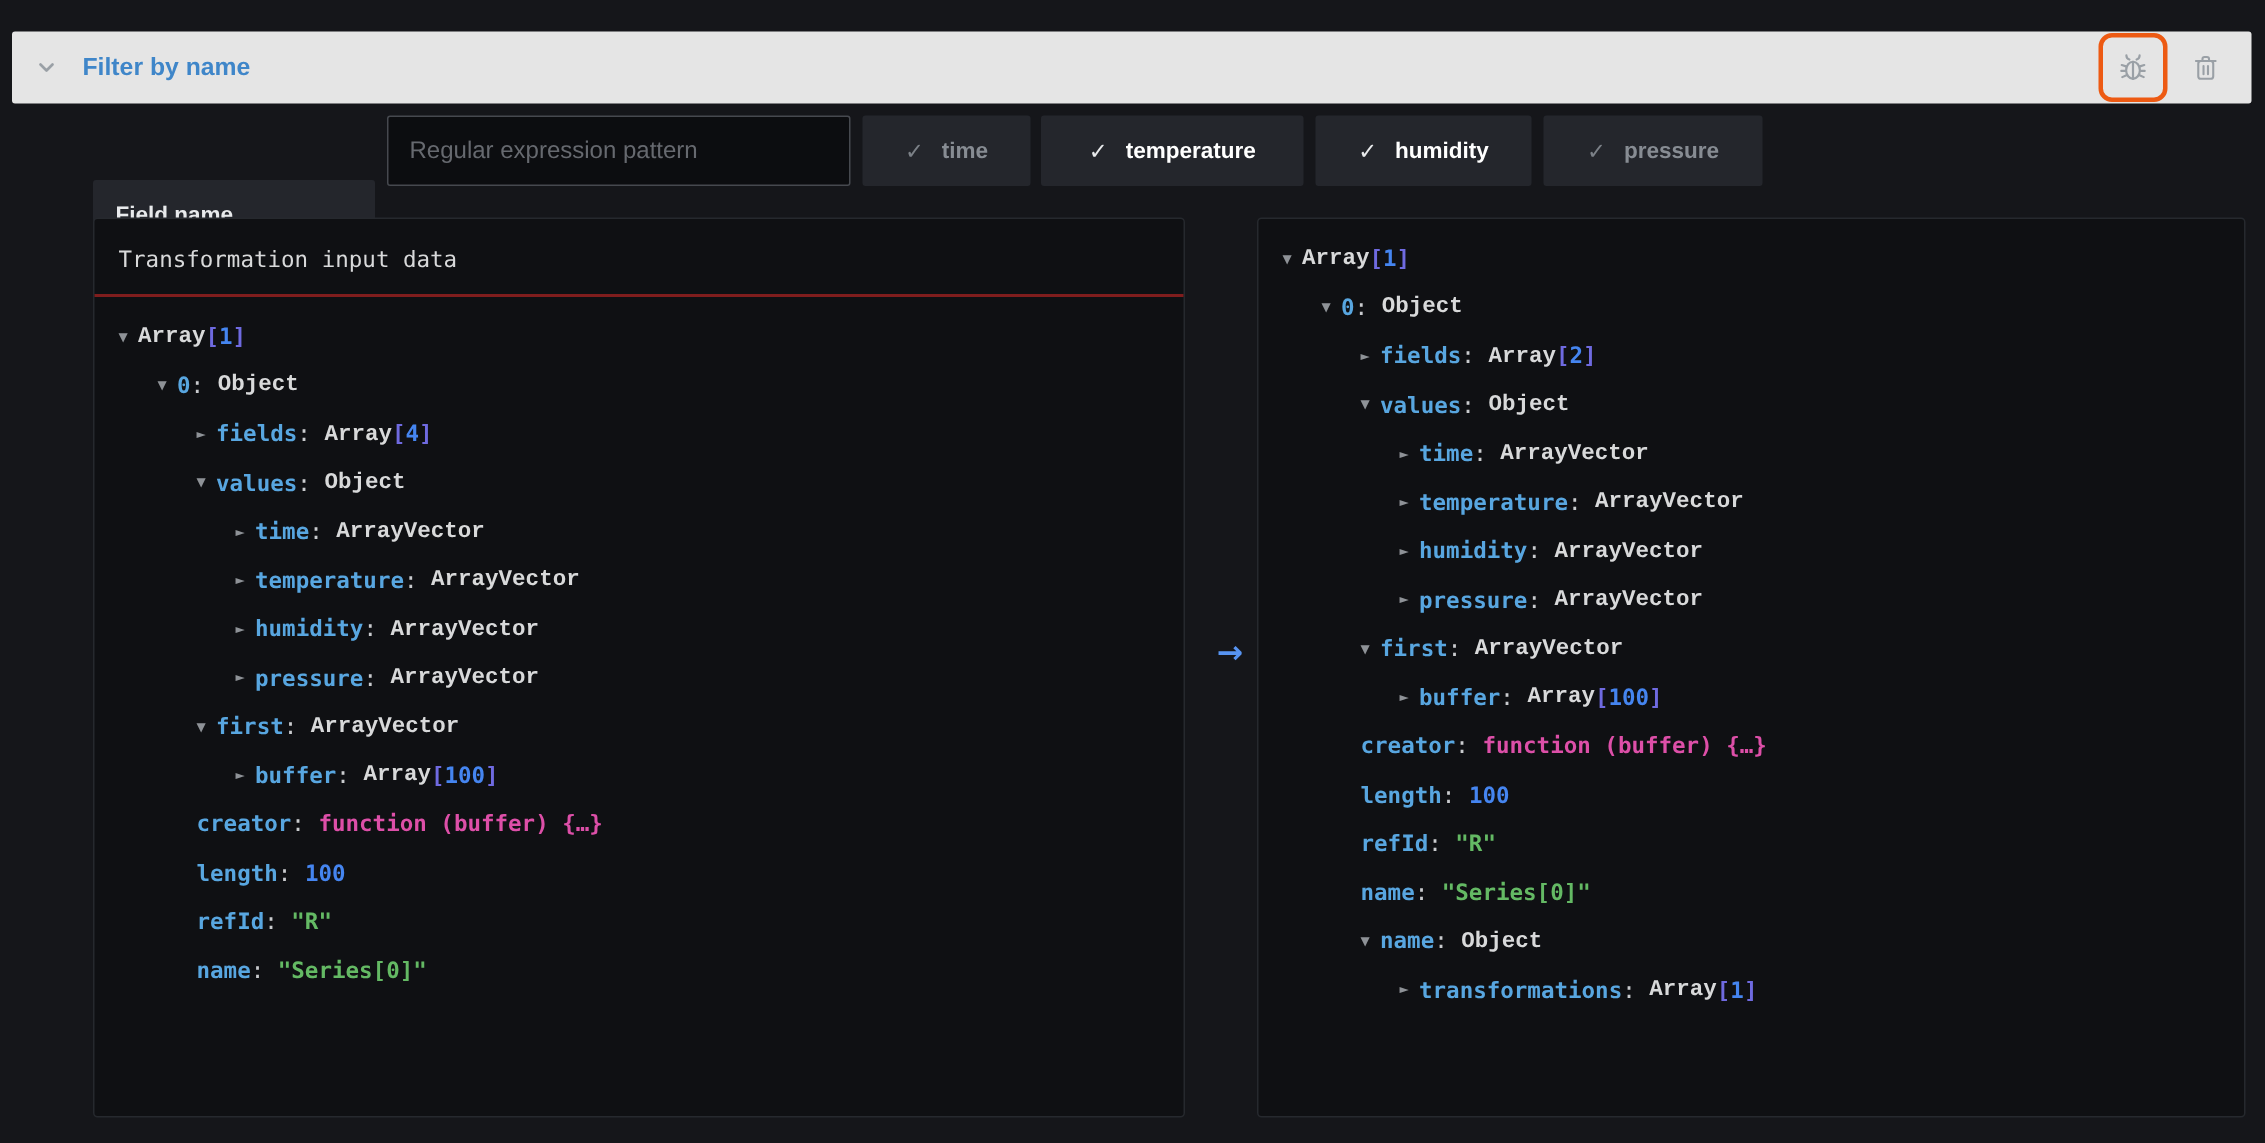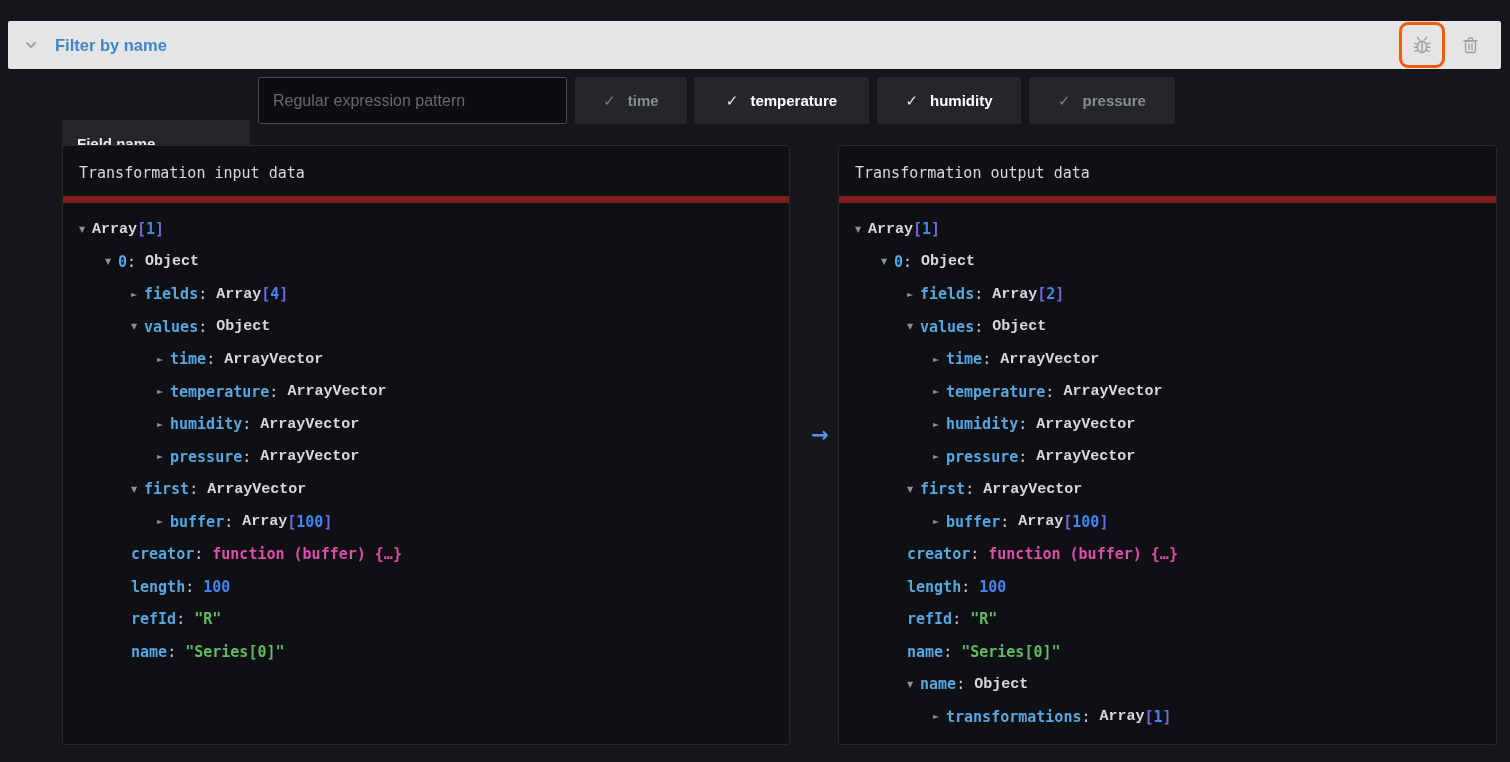--- a/index.html
+++ b/index.html
@@ -60,21 +60,21 @@
 
   
   .panel {
     position: absolute; top: 145px; height: 600px;
     background: #0f1013; border: 1px solid #26292e; border-radius: 3px;
     font-family: "DejaVu Sans Mono", monospace;
   }
   .panel.left  { left: 62px;  width: 728px; }
   .panel.right { left: 838px; width: 659px; }
   .panel-title { color: #d8d9da; font-size: 15px; padding: 18px 16px 14px 16px;
-                 border-bottom: 7px solid #7f1d1d; }
+                 border-bottom: 2px solid #7f1d1d; }
   .rows { padding: 10px 16px 0 16px; }
   .row { display: flex; align-items: center; height: 32.5px; font-size: 15px;
          white-space: pre; font-weight: 700; }
   .tgl { width: 13px; flex: none; color: #8e9297; font-size: 8px; font-weight: 400;
          font-family: "DejaVu Sans", sans-serif; cursor: pointer; }
   .key   { color: var(--key); }
   .colon { color: #c9cbce; font-weight: 400; }
   .seg.type    { color: var(--type); font-family: Liberation Mono, monospace; }
   .seg.bracket { color: var(--bracket); }
   .seg.num     { color: var(--num); }
@@ -171,21 +171,20 @@
       <div class="row" style="padding-left: 52px;"><span class="key">creator</span><span class="colon">: </span><span class="seg func">function (buffer) {…}</span></div>
       <div class="row" style="padding-left: 52px;"><span class="key">length</span><span class="colon">: </span><span class="seg num">100</span></div>
       <div class="row" style="padding-left: 52px;"><span class="key">refId</span><span class="colon">: </span><span class="seg str">"R"</span></div>
       <div class="row" style="padding-left: 52px;"><span class="key">name</span><span class="colon">: </span><span class="seg str">"Series[0]"</span></div>
     </div>
 </div>
 
 <div class="between-arrow">→</div>
 
 <div class="panel right">
-  <div class="panel-title">Transformation output data</div>
   <div class="rows">
       <div class="row" style="padding-left: 0px;"><span class="tgl">▼</span><span class="seg type">Array</span><span class="seg bracket">[</span><span class="seg num">1</span><span class="seg bracket">]</span></div>
       <div class="row" style="padding-left: 26px;"><span class="tgl">▼</span><span class="key">0</span><span class="colon">: </span><span class="seg type">Object</span></div>
       <div class="row" style="padding-left: 52px;"><span class="tgl">►</span><span class="key">fields</span><span class="colon">: </span><span class="seg type">Array</span><span class="seg bracket">[</span><span class="seg num">2</span><span class="seg bracket">]</span></div>
       <div class="row" style="padding-left: 52px;"><span class="tgl">▼</span><span class="key">values</span><span class="colon">: </span><span class="seg type">Object</span></div>
       <div class="row" style="padding-left: 78px;"><span class="tgl">►</span><span class="key">time</span><span class="colon">: </span><span class="seg type">ArrayVector</span></div>
       <div class="row" style="padding-left: 78px;"><span class="tgl">►</span><span class="key">temperature</span><span class="colon">: </span><span class="seg type">ArrayVector</span></div>
       <div class="row" style="padding-left: 78px;"><span class="tgl">►</span><span class="key">humidity</span><span class="colon">: </span><span class="seg type">ArrayVector</span></div>
       <div class="row" style="padding-left: 78px;"><span class="tgl">►</span><span class="key">pressure</span><span class="colon">: </span><span class="seg type">ArrayVector</span></div>
       <div class="row" style="padding-left: 52px;"><span class="tgl">▼</span><span class="key">first</span><span class="colon">: </span><span class="seg type">ArrayVector</span></div>

